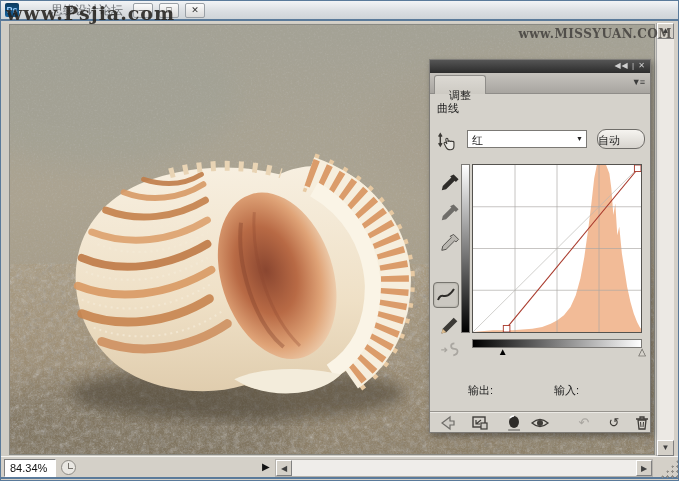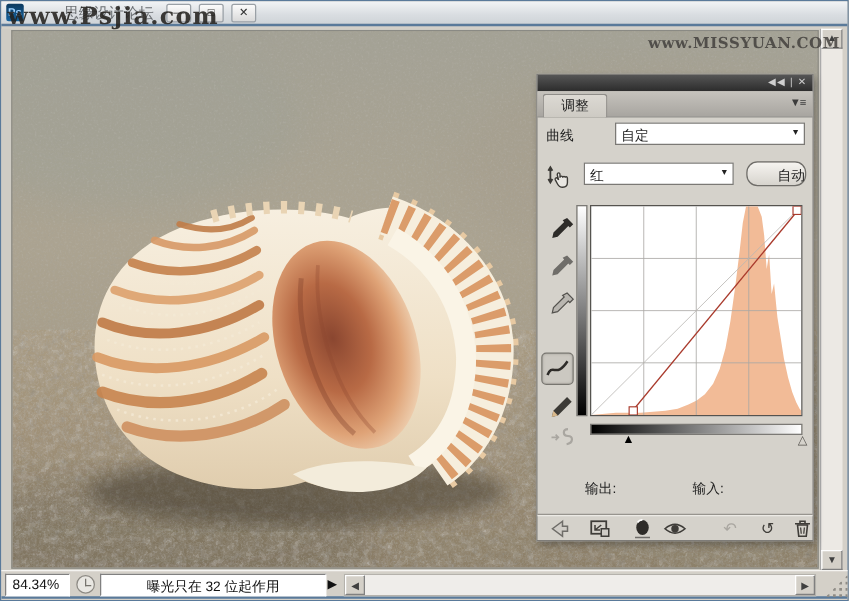--- a/index.html
+++ b/index.html
@@ -71,31 +71,31 @@
   .panel { position:absolute; left:428px; top:58px; width:222px; height:374px;
     background:#d5d2cb; border:1px solid #7e7c78; box-shadow:2px 3px 6px rgba(0,0,0,.35);
     z-index:40; font-size:11px; color:#1e1e1e; }
   .panel-dark { position:absolute; left:0; top:0; width:100%; height:13px;
     background:linear-gradient(#555,#2c2c2c); color:#cfcfcf; font-size:8px;
     text-align:right; padding:1px 4px; letter-spacing:1px; }
   .tab-row { position:absolute; left:0; top:13px; width:100%; height:21px;
     background:linear-gradient(#c6c3bd,#a8a5a0); border-bottom:1px solid #8f8d89; }
   .tab { position:absolute; left:4px; top:2px; width:52px; height:19px;
     background:linear-gradient(#dcd9d3,#cdcac3); border:1px solid #8f8d89;
-    border-bottom:none; border-radius:3px 3px 0 0; text-align:center; padding-top:1px; }
+    border-bottom:none; border-radius:3px 3px 0 0; text-align:center; padding-top:12px; }
   .panel-menu { position:absolute; right:6px; top:4px; color:#3c3c3c; font-size:9px;
     letter-spacing:-1px; }
   .row-label { position:absolute; left:7px; }
   .ps-select { position:absolute; height:18px; background:#fff; border:1px solid #7b7975;
     padding:2px 14px 0 4px; overflow:hidden; white-space:nowrap; }
   .ps-select::after { content:"▼"; position:absolute; right:3px; top:4px; font-size:7px;
     color:#222; }
   .auto-btn { position:absolute; left:167px; top:69px; width:48px; height:20px;
     border:1px solid #6f6d69; border-radius:9px;
-    background:linear-gradient(#f6f4f0,#d7d4ce); text-align:right; padding-top:3px; }
+    background:linear-gradient(#f6f4f0,#d7d4ce); text-align:left; padding-top:3px; }
   .tool-ic { position:absolute; left:0; width:22px; height:20px; }
   .curve-tool-btn { position:absolute; left:3px; top:222px; width:26px; height:26px;
     border:1px solid #77756f; border-radius:4px; background:#cbc8c1;
     box-shadow:inset 0 0 2px #9a978f; }
 
   .grad-v { position:absolute; left:31px; top:104px; width:9px; height:169px;
     background:linear-gradient(#fff,#000); border:1px solid #7b7975; }
   .curve-grid { position:absolute; left:42px; top:104px; width:170px; height:169px;
     background:#fff; border:1px solid #55534f; }
   .curve-grid svg { display:block; width:100%; height:100%; }
@@ -231,21 +231,20 @@
   </div>
 
   <div class="panel">
     <div class="panel-dark">◀◀ | ✕</div>
     <div class="tab-row">
       <div class="tab">调整</div>
       <div class="panel-menu">▼≡</div>
     </div>
 
     <div class="row-label" style="top:41px;text-align:right;">曲线</div>
-    <div class="ps-select" style="left:62px; top:38px; width:152px;">自定</div>
 
     <div class="tool-ic" style="left:7px; top:70px;">
       <svg viewBox="0 0 20 20">
           <path d="M3,4 l0,10 M1.5,6 l1.5,-2.5 1.5,2.5 M1.5,12 l1.5,2.5 1.5,-2.5" stroke="#3c3a36" stroke-width="1.3" fill="none"></path>
           <path d="M8,9 c0,-2 2,-2 2,0 l0,2 c0,-1.5 2,-1.5 2,0 c0,-1.2 1.8,-1.2 1.8,0 c0,-1 1.6,-0.8 1.6,0.4 l0,3.2 c0,2.4 -1.4,3.4 -3.4,3.4 c-2,0 -3,-0.8 -3.8,-2.4 l-1.6,-3 c-0.6,-1.2 0.8,-2 1.6,-1 l0.8,1 z" fill="#e9e7e2" stroke="#3c3a36" stroke-width="1"></path>
         </svg>
     </div>
     <div class="ps-select" style="left:37px; top:70px; width:120px;">红</div>
     <div class="auto-btn">自动</div>
 
@@ -344,21 +343,20 @@
             <path d="M4,5 l12,0 M8,5 l0,-2 4,0 0,2" stroke="#3f3d39" stroke-width="1.3" fill="none"></path>
             <path d="M8.5,8 l0.5,5 M11.5,8 l-0.5,5" stroke="#3f3d39" stroke-width="1"></path>
           </svg>
       </div>
     </div>
   </div>
 
   <div class="statusbar">
     <div class="inset zoom-field">84.34%</div>
     <div class="vc-icon"></div>
-    <div class="inset msg-field">曝光只在 32 位起作用</div>
     <div class="msg-arrow">▶</div>
     <div class="hscroll">
       <div class="scroll-btn">◀</div>
       <div class="scroll-btn">▶</div>
     </div>
     <div class="grip"></div>
   </div>
 
 </div>
 

